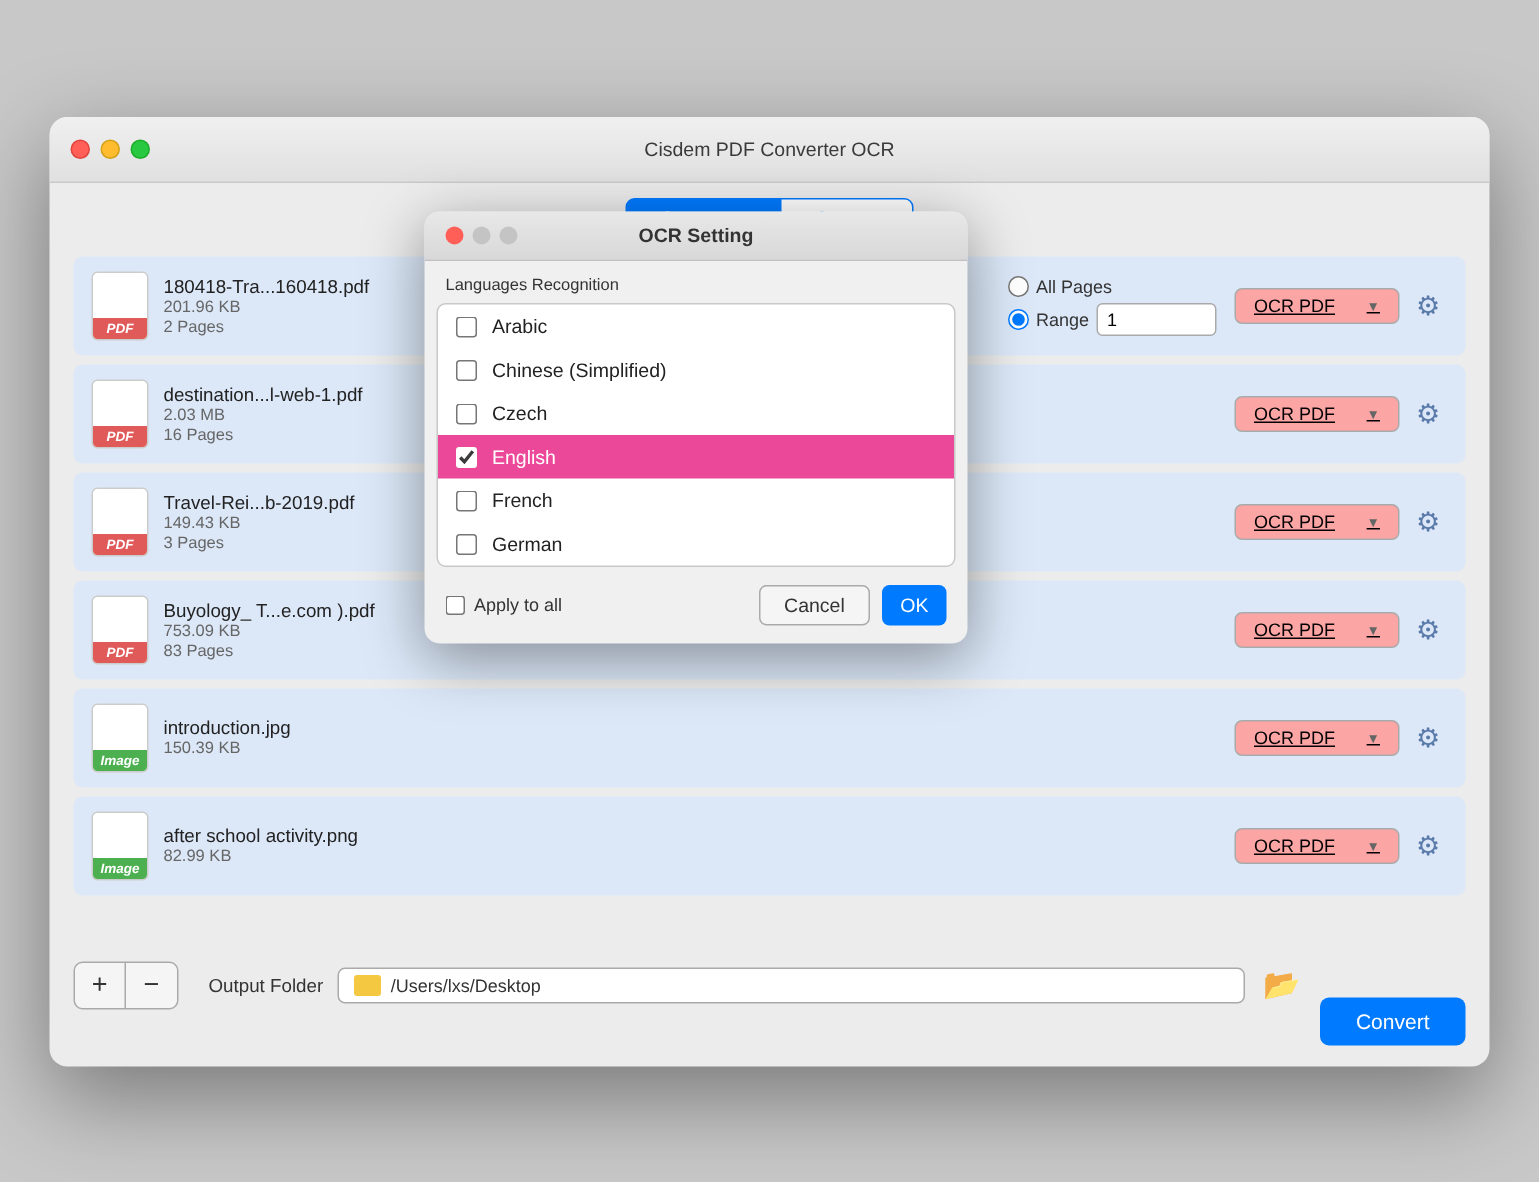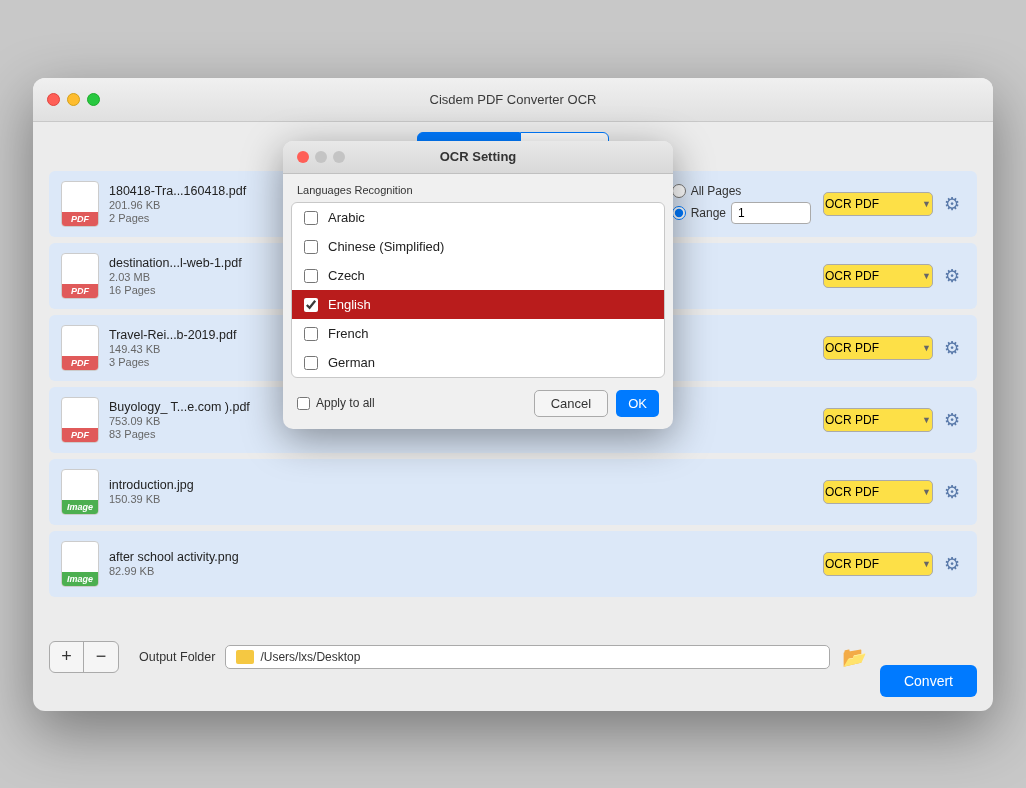--- a/index.html
+++ b/index.html
@@ -153,28 +153,29 @@
       height: 22px;
       border: 1px solid #aaa;
       border-radius: 4px;
       padding: 0 6px;
       font-size: 12px;
       background: #fff;
     }
     .ocr-dropdown {
       display: flex;
       align-items: center;
-      background: #fde047;
+      background: #fca5a5;
       border: 1px solid #aaa;
       border-radius: 5px;
-      padding: 4px 1px;
+      padding: 4px 12px;
       font-size: 12px;
       min-width: 110px;
       cursor: pointer;
       gap: 4px;
+      text-decoration: underline;
     }
     .ocr-dropdown .arrow {
       margin-left: auto;
       font-size: 9px;
       color: #666;
     }
     .gear-btn {
       width: 26px;
       height: 26px;
       background: none;
@@ -260,21 +261,21 @@
       padding: 8px 24px;
       font-size: 14px;
       font-weight: 500;
       cursor: pointer;
       margin-top: 48px;
     }
     .modal {
       background: #f0f0f0;
       border-radius: 10px;
       box-shadow: 0 10px 40px rgba(0,0,0,0.4);
-      width: 390px;
+      width: 362px;
       overflow: hidden;
       position: relative;
       top: -30px;
       left: -30px;
     }
     .modal-titlebar {
       background: linear-gradient(to bottom, #e8e8e8, #d8d8d8);
       padding: 10px 14px;
       display: flex;
       align-items: center;
@@ -319,21 +320,21 @@
     .lang-item {
       display: flex;
       align-items: flex-end;
       padding: 7px 12px;
       gap: 10px;
       font-size: 13px;
       color: #222;
       cursor: pointer;
     }
     .lang-item.selected {
-      background: #b91c1c;
+      background: #ec4899;
       color: #fff;
     }
     .lang-item input[type="checkbox"] {
       width: 14px;
       height: 14px;
       accent-color: #007aff;
       flex-shrink: 0;
     }
     .lang-item.selected input[type="checkbox"] {
       accent-color: #fff;

